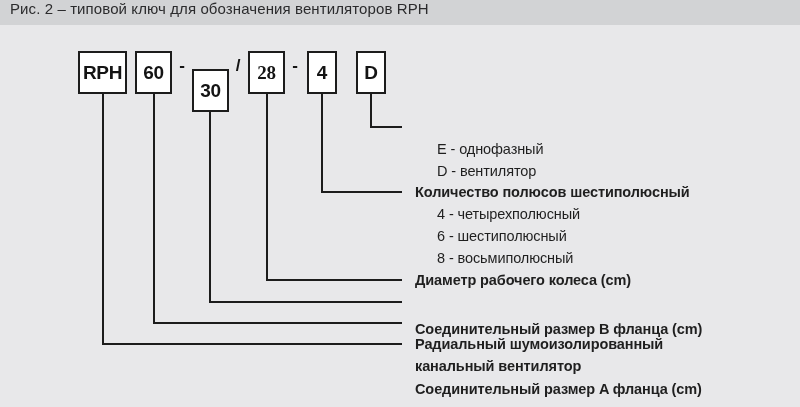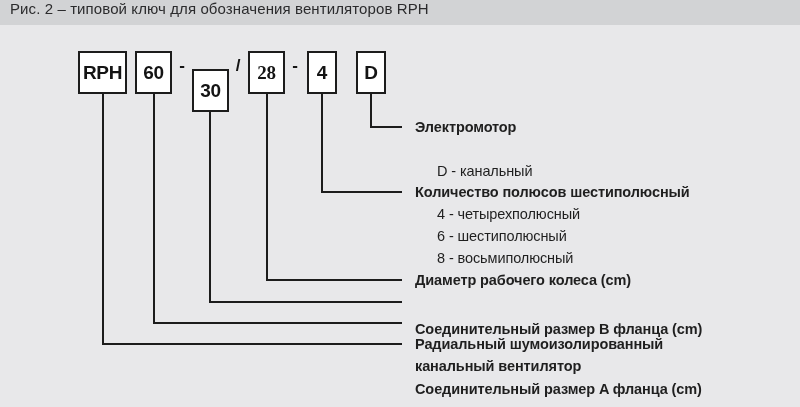--- a/index.html
+++ b/index.html
@@ -108,22 +108,22 @@
     <div class="code-box" style="left:78px;  width:49px;">RPH</div>
     <div class="code-box" style="left:135px; width:37px;">60</div>
     <div class="code-sep" style="left:172px;">-</div>
     <div class="code-box" style="left:192px; width:37px;margin-top:18px;">30</div>
     <div class="code-sep" style="left:228px;">/</div>
     <div class="code-box" style="left:248px; width:37px;font-family:Liberation Serif, serif;">28</div>
     <div class="code-sep" style="left:285px;">-</div>
     <div class="code-box" style="left:307px; width:30px;">4</div>
     <div class="code-box" style="left:356px; width:30px;">D</div>
 
-    <div class="lbl heading" style="top:116px;">Электромотор</div>
-    <div class="lbl item" style="top:160px;">D - канальный</div>
+    <div class="lbl item" style="top:138px;">E - однофазный</div>
+    <div class="lbl item" style="top:160px;">D - вентилятор</div>
     <div class="lbl heading" style="top:181px;">Количество полюсов шестиполюсный</div>
     <div class="lbl item" style="top:203px;text-align:center;">4 - четырехполюсный</div>
     <div class="lbl item" style="top:225px;">6 - шестиполюсный</div>
     <div class="lbl item" style="top:247px;">8 - восьмиполюсный</div>
     <div class="lbl heading" style="top:269px;">Диаметр рабочего колеса (cm)</div>
     <div class="lbl heading" style="top:290px;margin-top:28px;">Соединительный размер B фланца (cm)</div>
     <div class="lbl heading" style="top:332px;margin-top:46px;">Соединительный размер A фланца (cm)</div>
     <div class="lbl heading" style="top:333px;">Радиальный шумоизолированный</div>
     <div class="lbl heading" style="top:355px;">канальный вентилятор</div>
 

